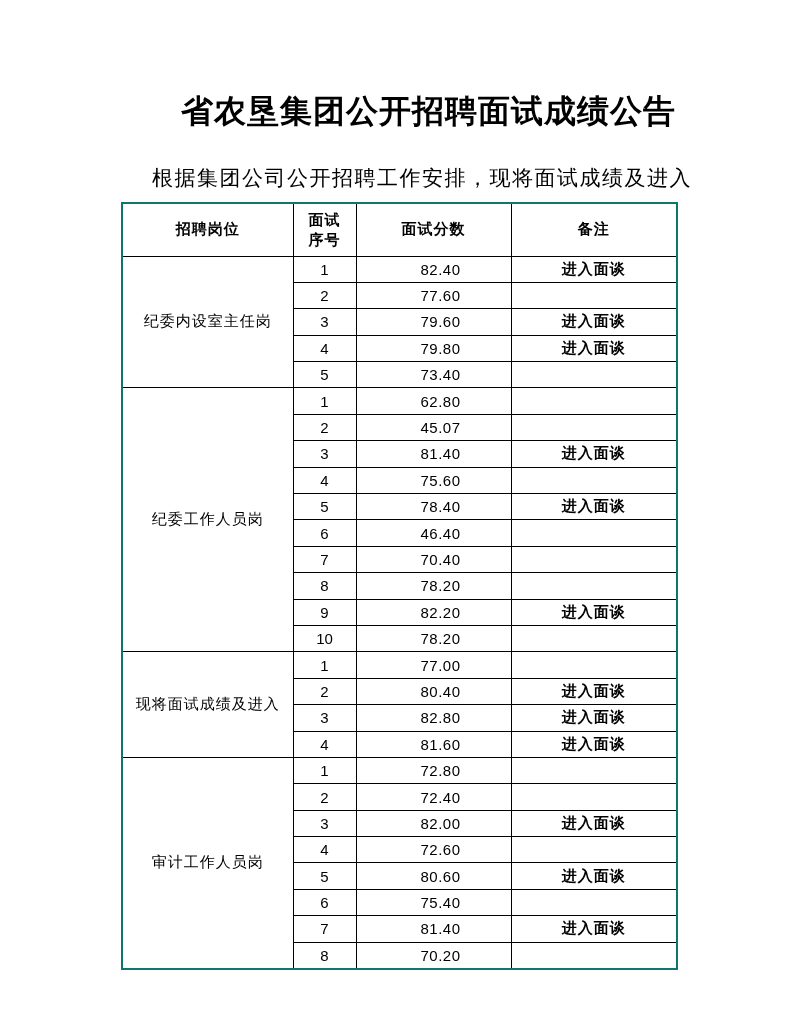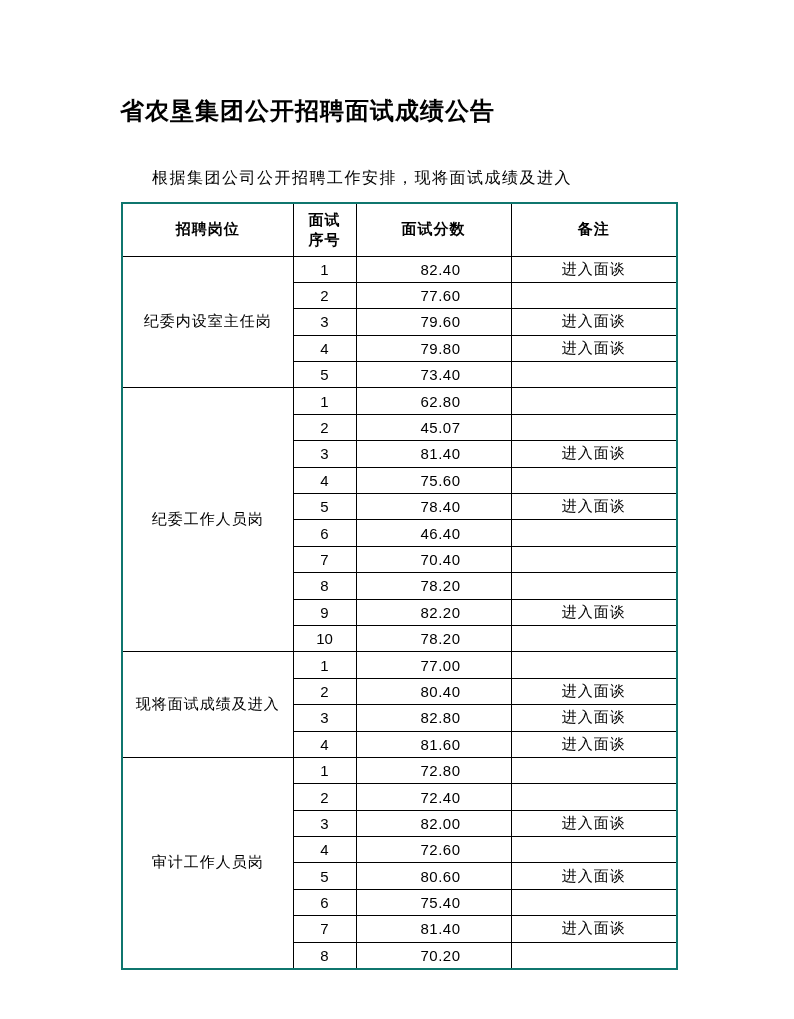--- a/index.html
+++ b/index.html
@@ -13,31 +13,31 @@
     font-family: "Liberation Sans", sans-serif;
   }
   .page {
     width: 794px;
     height: 1019px;
     padding: 0 118px 0 120px;
   }
   .doc-title {
     margin: 92px 0 0 0;
     font-family: "Liberation Serif", serif;
-    font-size: 24px;
+    font-size: 32px;
     line-height: 38px;
     font-weight: 700;
-    text-align: left;
+    text-align: right;
     letter-spacing: 1px;
     white-space: nowrap;
   }
   .intro {
     margin: 28px 0 0 0;
     font-family: "Liberation Serif", serif;
-    font-size: 16px;
+    font-size: 21px;
     line-height: 40px;
     letter-spacing: 1.5px;
   }
   .intro .line { display: block; white-space: nowrap; }
   .intro .line.indent { text-indent: 32px; }
 
   table.score-table {
     margin: 4px 4px 0 1px;
     border-collapse: collapse;
     table-layout: fixed;
@@ -55,21 +55,21 @@
   .score-table thead tr { height: 53px; }
   .score-table tbody tr { height: 26.4px; }
   .score-table th {
     font-weight: 700;
     letter-spacing: 1px;
   }
   .score-table th.seq-header { white-space: pre-line; line-height: 20px; }
   .score-table td.pos-cell { font-weight: 400; letter-spacing: 1px; }
   .score-table td.seq-cell { font-weight: 400; }
   .score-table td.score-cell { font-weight: 400; letter-spacing: 0.5px; padding-left: 16px; }
-  .score-table td.remark-cell { font-weight: 400; letter-spacing: 1px; }
+  .score-table td.remark-cell { font-weight: 700; letter-spacing: 1px; }
 </style>
 </head>
 <body>
 
 <div class="page">
 
   <h1 class="doc-title">省农垦集团公开招聘面试成绩公告</h1>
 
   <p class="intro">
     <span class="line indent">根据集团公司公开招聘工作安排，现将面试成绩及进入</span>

